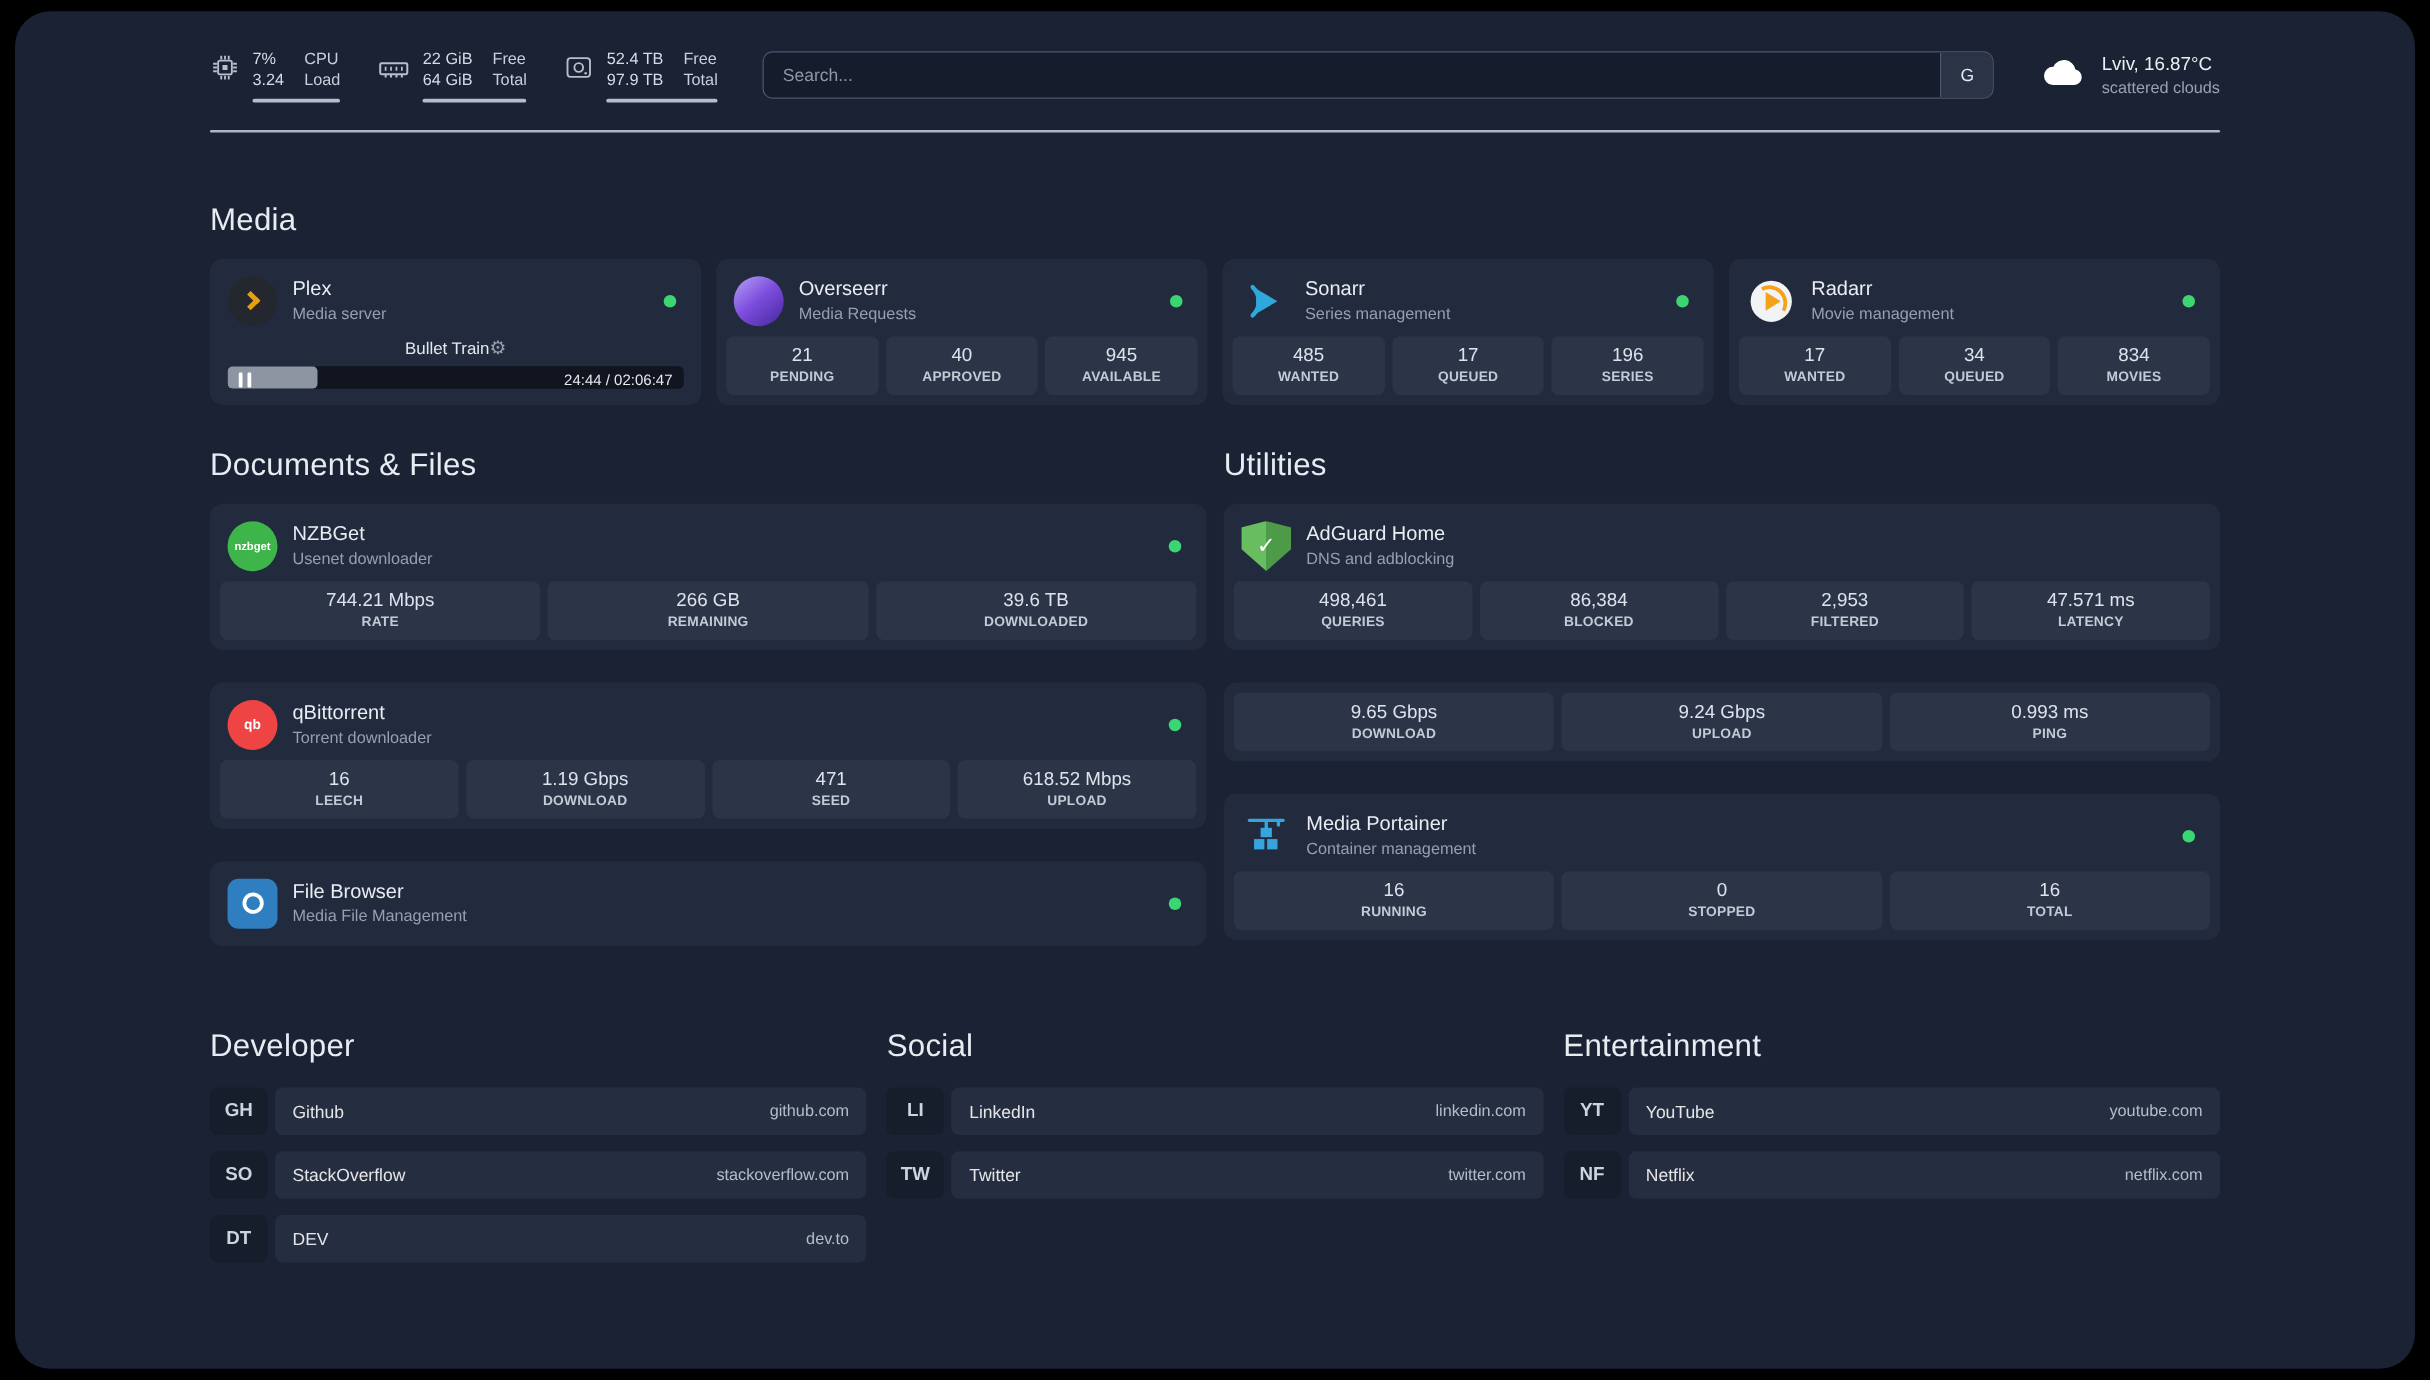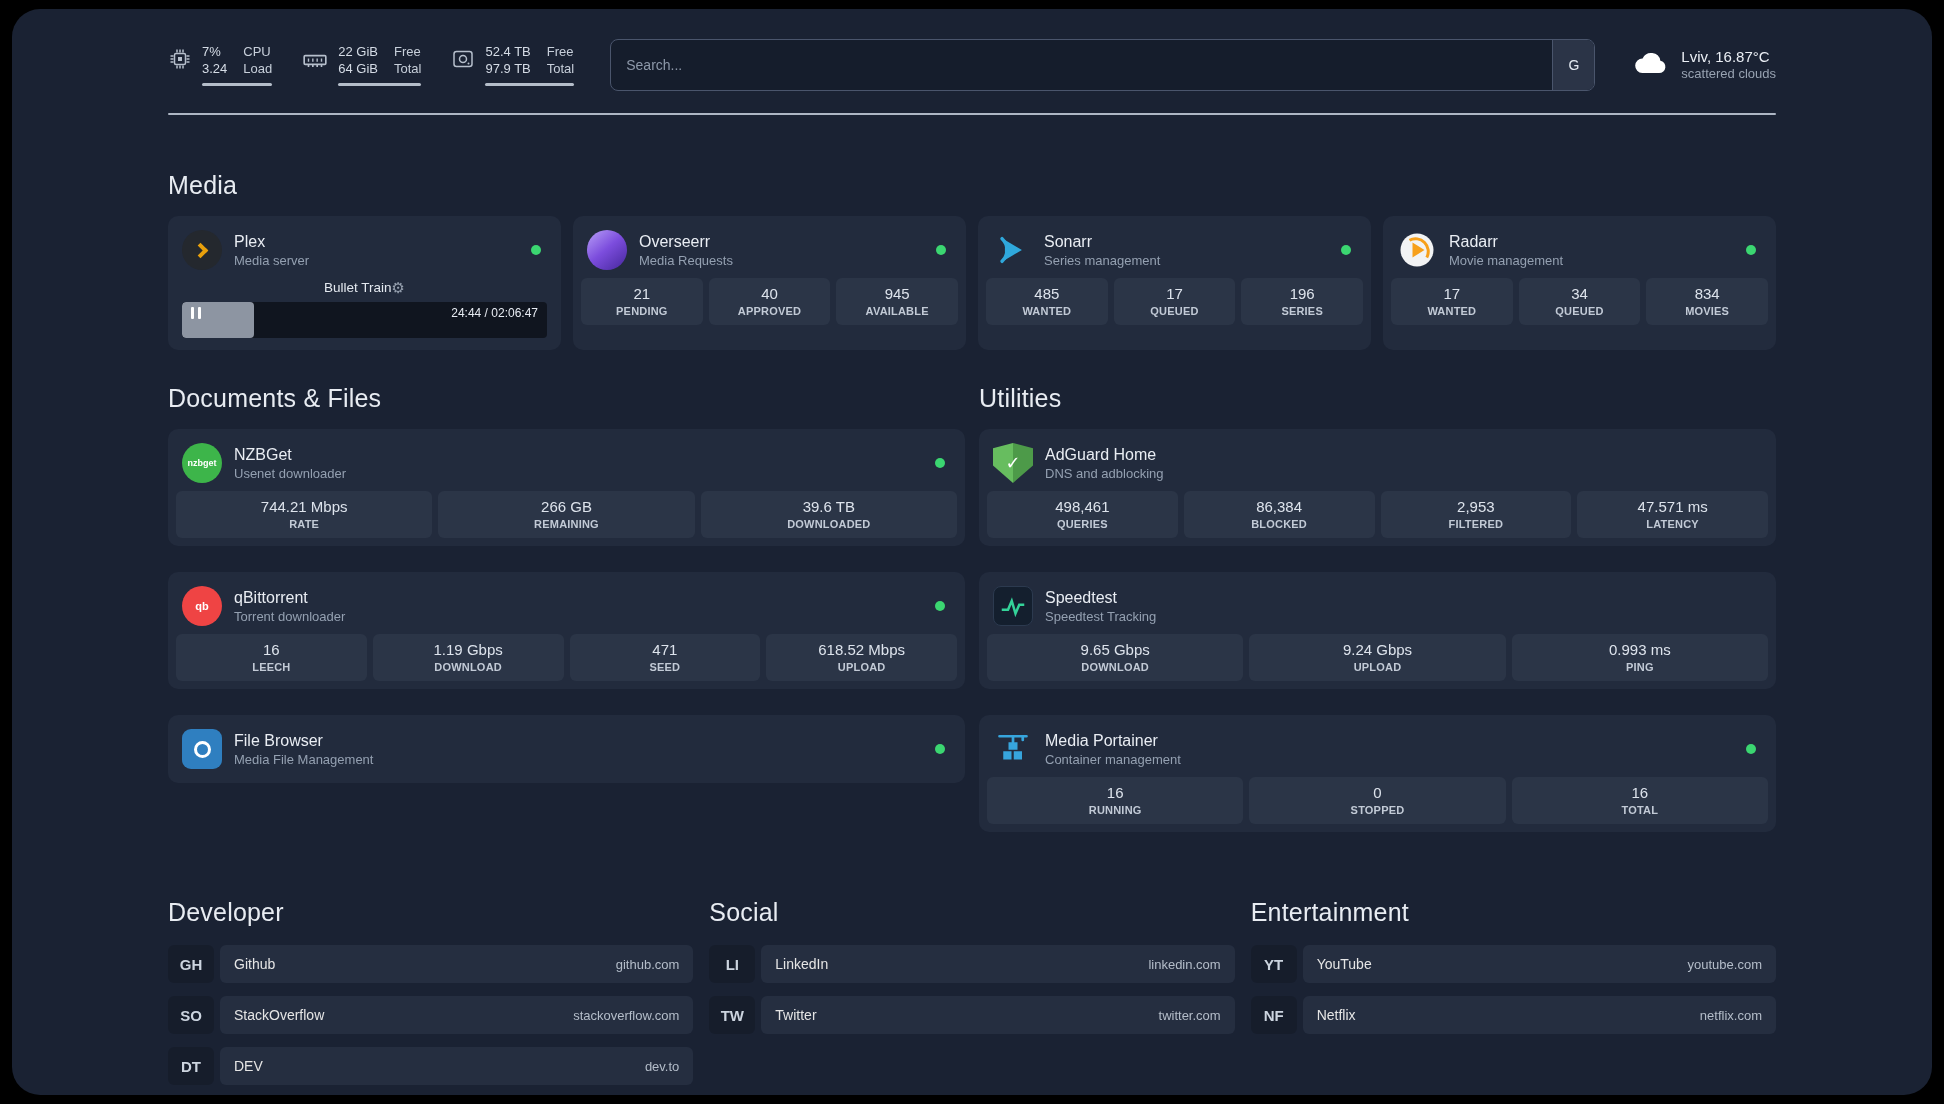--- a/index.html
+++ b/index.html
@@ -10,21 +10,21 @@
   .content { width:1608px; margin:0 auto; padding-top:30px; }
 
   
   .topbar { display:flex; align-items:center; gap:30px; }
   .res { display:flex; align-items:flex-start; gap:10px; }
   .res-icon { color:#b6bfcc; margin-top:3px; flex:none; }
   .res-cols { display:flex; gap:16px; }
   .res-col { display:flex; flex-direction:column; font-size:13px; line-height:1.3; color:#d5dce6; }
   .res-col.labels { color:#c7cfda; }
   .res-underline { height:3px; background:#b4bdc9; border-radius:2px; margin-top:6px; }
-  .search { flex:1; display:flex; align-items:stretch; height:52px; border:1px solid #4a556c;
+  .search { flex:1; display:flex; align-items:stretch; height:38px; border:1px solid #4a556c;
     border-radius:8px; background:#151d2c; overflow:hidden; margin:0 6px; }
   .search input { flex:1; background:transparent; border:none; outline:none; color:#dfe5ee;
     font-size:14px; padding:0 15px; font-family:inherit; }
   .search input::placeholder { color:#8d98a9; }
   .g-btn { width:42px; display:flex; align-items:center; justify-content:center;
     background:#2b3447; color:#e4eaf2; font-size:14px; border-left:1px solid #4a556c; cursor:pointer; }
   .weather { display:flex; align-items:center; gap:10px; flex:none; }
   .w-text { display:flex; flex-direction:column; line-height:1.3; }
   .w-loc { font-size:15px; color:#eaeef4; }
   .w-cond { font-size:13px; color:#98a3b2; }
@@ -49,21 +49,21 @@
   .stats.n4 { grid-template-columns:repeat(4,1fr); }
   .tile { background:#2b3547; border-radius:6px; text-align:center; padding:7px 4px 8px; }
   .tv { font-size:15px; color:#dde3ec; white-space:nowrap; }
   .tl { font-size:11px; font-weight:700; color:#c2cad6; margin-top:3px; letter-spacing:.2px; }
 
   
   .player { padding:2px 6px 4px; }
   .p-row { display:flex; align-items:center; justify-content:center;
     font-size:13.5px; color:#e3e8ef; margin-bottom:7px; padding:0 2px; }
   .gear { color:#96a0af; font-size:15px; cursor:pointer; line-height:1; }
-  .pbar { position:relative; height:36px; background:#10151f; border-radius:4px; overflow:hidden; }
+  .pbar { position:relative; height:18px; background:#10151f; border-radius:4px; overflow:hidden; }
   .pfill { position:absolute; left:0; top:0; bottom:0; width:19.6%; background:#8d95a2; border-radius:4px; }
   .pause { position:absolute; left:9px; top:5px; width:10px; height:12px;
     display:flex; justify-content:space-between; }
   .pause i { width:3px; background:#fff; border-radius:1px; }
   .ptime { position:absolute; right:9px; top:4px; font-size:12px; color:#e7ebf2; }
 
   
   .cols { display:flex; gap:14px; margin-top:34px; }
   .half { flex:1; min-width:0; }
   .half .section-title { margin:0 0 16px; }
@@ -415,31 +415,20 @@
               <div class="tl">FILTERED</div>
             </div>
             <div class="tile">
               <div class="tv">47.571 ms</div>
               <div class="tl">LATENCY</div>
             </div>
           </div>
         </div>
 
         <div class="card">
-          <div class="head">
-            <div class="app-icon ic-speedtest">
-              <svg viewBox="0 0 24 24" width="30" height="30">
-                    <polyline points="3,15 8,15 11,8 14,18 17,11 21,11" fill="none" stroke="#34d399" stroke-width="2"></polyline>
-                  </svg>
-            </div>
-            <div class="titles">
-              <div class="name">Speedtest</div>
-              <div class="desc">Speedtest Tracking</div>
-            </div>
-          </div>
           <div class="stats n3">
             <div class="tile">
               <div class="tv">9.65 Gbps</div>
               <div class="tl">DOWNLOAD</div>
             </div>
             <div class="tile">
               <div class="tv">9.24 Gbps</div>
               <div class="tl">UPLOAD</div>
             </div>
             <div class="tile">

